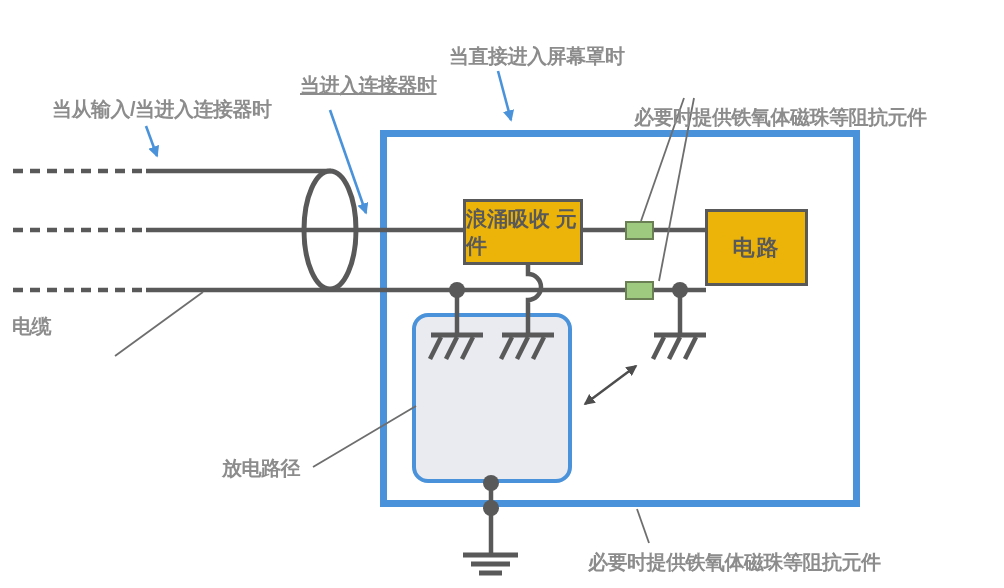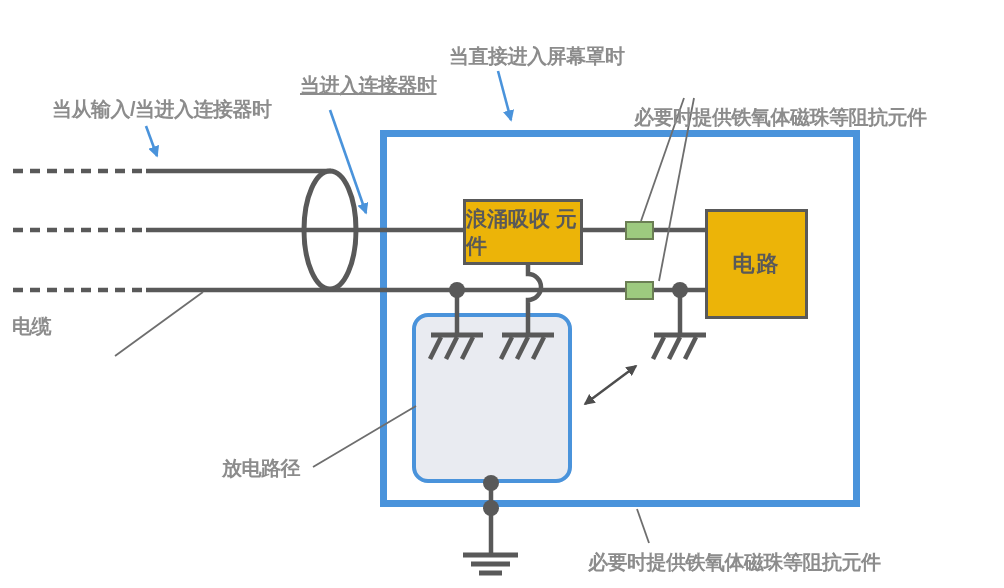--- a/index.html
+++ b/index.html
@@ -33,21 +33,21 @@
     border:4px solid var(--blue); border-radius:16px;
     background:var(--plate-fill);
   }
   
   .comp-box {
     position:absolute; background:var(--box-fill); border:3px solid var(--box-border);
     display:flex; align-items:center; justify-content:center; text-align:left;
     color:var(--box-text); font-weight:bold;
   }
   .surge { left:463px; top:199px; width:120px; height:66px; font-size:21px; line-height:27px; }
-  .circuit { left:705px; top:209px; width:103px; height:110px; font-size:22px; letter-spacing:2px; }
+  .circuit { left:705px; top:209px; width:103px; height:77px; font-size:22px; letter-spacing:2px; }
   
   .bead {
     position:absolute; width:29px; height:19px;
     background:var(--bead-fill); border:2px solid var(--bead-border);
   }
   .bead.b1 { left:625px; top:221px; }
   .bead.b2 { left:625px; top:281px; }
   
   .lbl {
     position:absolute; color:var(--label); font-size:20px; font-weight:600;

